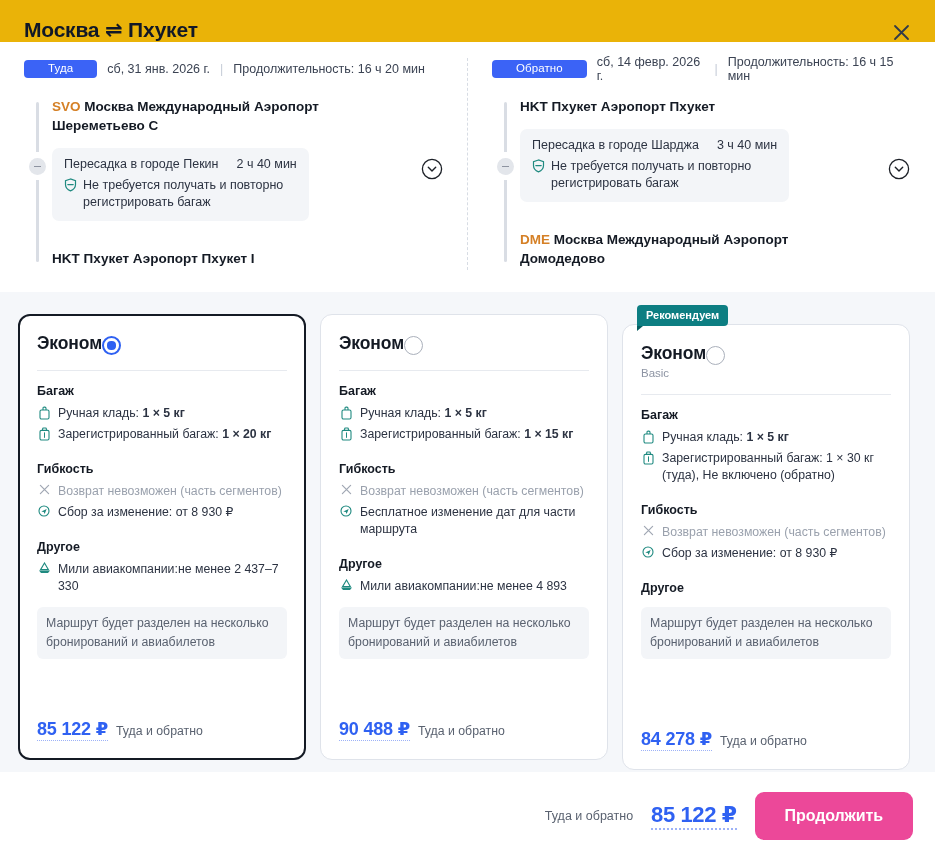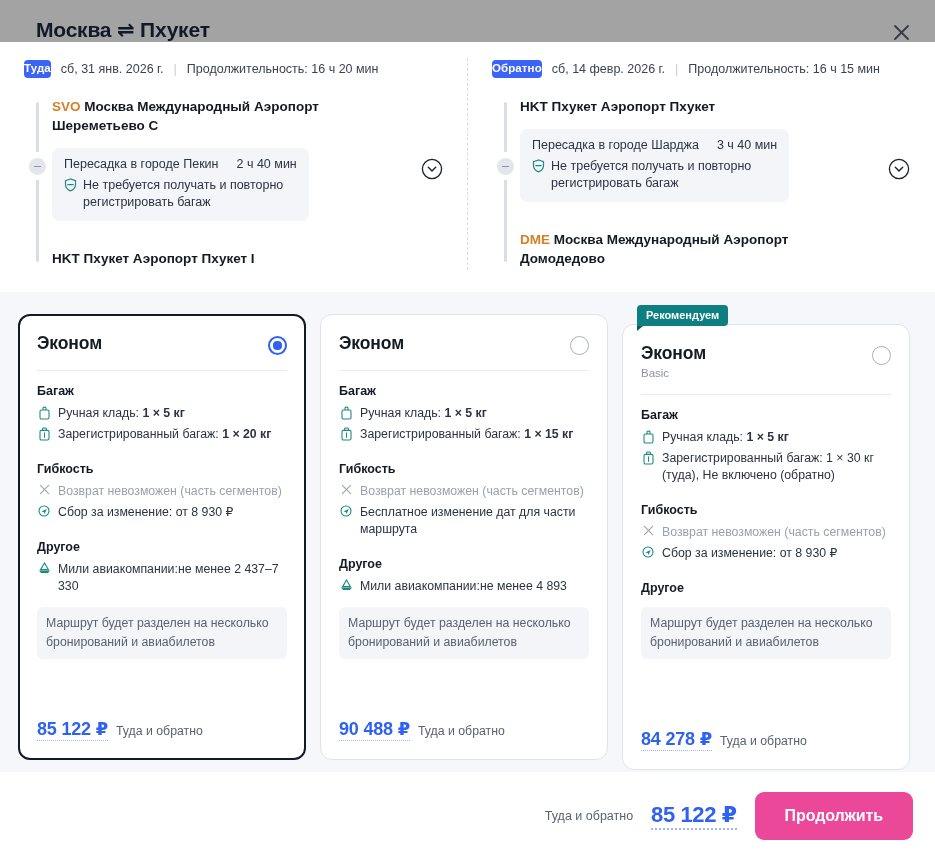--- a/index.html
+++ b/index.html
@@ -7,41 +7,41 @@
   html, body {
     width: 935px; height: 860px;
     font-family: "Liberation Sans", "DejaVu Sans", sans-serif;
     background: #ffffff;
     color: #1c2536;
     overflow: hidden;
   }
   .page { position: relative; width: 935px; height: 860px; background:#fff; }
 
   
-  .top { padding: 18px 24px 0 36px; background:#a3a3a3; }
+  .top { padding: 18px 24px 0 24px; background:#eab308; }
   .title-row { display:flex; align-items:center; }
   .page-title {
     font-size: 21px; font-weight: 700; letter-spacing:-0.2px; color:#111827;
   }
   .close-btn {
     position:absolute; top:18px; right:20px;
     width:28px; height:28px; display:flex; align-items:center; justify-content:center;
     cursor:pointer; color:#333b48;
   }
   .close-btn svg { display:block; }
 
   
   .itin-wrap { display:flex; padding: 16px 0 0 0; }
   .itin { width: 467px; padding: 0 24px; position:relative; }
   .itin.right { border-left: 1px dashed #d7dce4; padding-left: 24px; }
 
   .leg-head { display:flex; align-items:center; gap:10px; height:22px; }
   .leg-badge {
-    background:#3b63f6; color:#fff; font-size:11.5px; font-weight:700;
-    border-radius:4px; padding:3px 0; line-height:1; letter-spacing:0.1px;
+    background:#3b63f6; color:#fff; font-size:11.5px; font-weight:400;
+    border-radius:4px; padding:3px 24px; line-height:1; letter-spacing:0.1px;
   }
   .leg-date { font-size:12.5px; color:#3b4353; }
   .leg-sep { color:#c6ccd8; font-size:12.5px; }
   .leg-dur { font-size:12.5px; color:#3b4353; }
 
   .leg-body { display:flex; margin-top:14px; position:relative; min-height:176px; }
 
   .times-col { width:62px; flex:none; position:relative; }
   .t-dep { position:absolute; top:6px; left:0; font-size:15px; font-weight:700; color:#141a24; }
   .t-arr { position:absolute; top:142px; left:0; font-size:15px; font-weight:700; color:#141a24; }
@@ -99,21 +99,21 @@
     position:absolute; top:-20px; left:14px;
     background:#0d7e82; color:#fff; font-size:11px; font-weight:600;
     padding:4px 9px 5px 9px; border-radius:4px 4px 4px 0; line-height:1.1;
   }
   .ribbon::after{
     content:""; position:absolute; left:0; bottom:-5px;
     border-left:0 solid transparent; border-right:6px solid transparent;
     border-top:5px solid #075e61;
   }
 
-  .card-head { display:flex; align-items:flex-start; justify-content:space-between; }
+  .card-head { display:flex; align-items:flex-start; }
   .card-title { font-size:17.5px; font-weight:700; color:#141a24; letter-spacing:-0.1px; }
   .card-sub { font-size:11.5px; color:#8d94a3; margin-top:3px; }
 
   .radio { width:19px; height:19px; border-radius:50%; border:1.6px solid #aab0bb; flex:none; margin-top:3px; cursor:pointer; }
   .radio.on {
     border:2px solid #2f61f2; background:#fff; position:relative;
   }
   .radio.on::after{
     content:""; position:absolute; left:3.4px; top:3.4px; width:8.2px; height:8.2px;
     border-radius:50%; background:#2f61f2;

